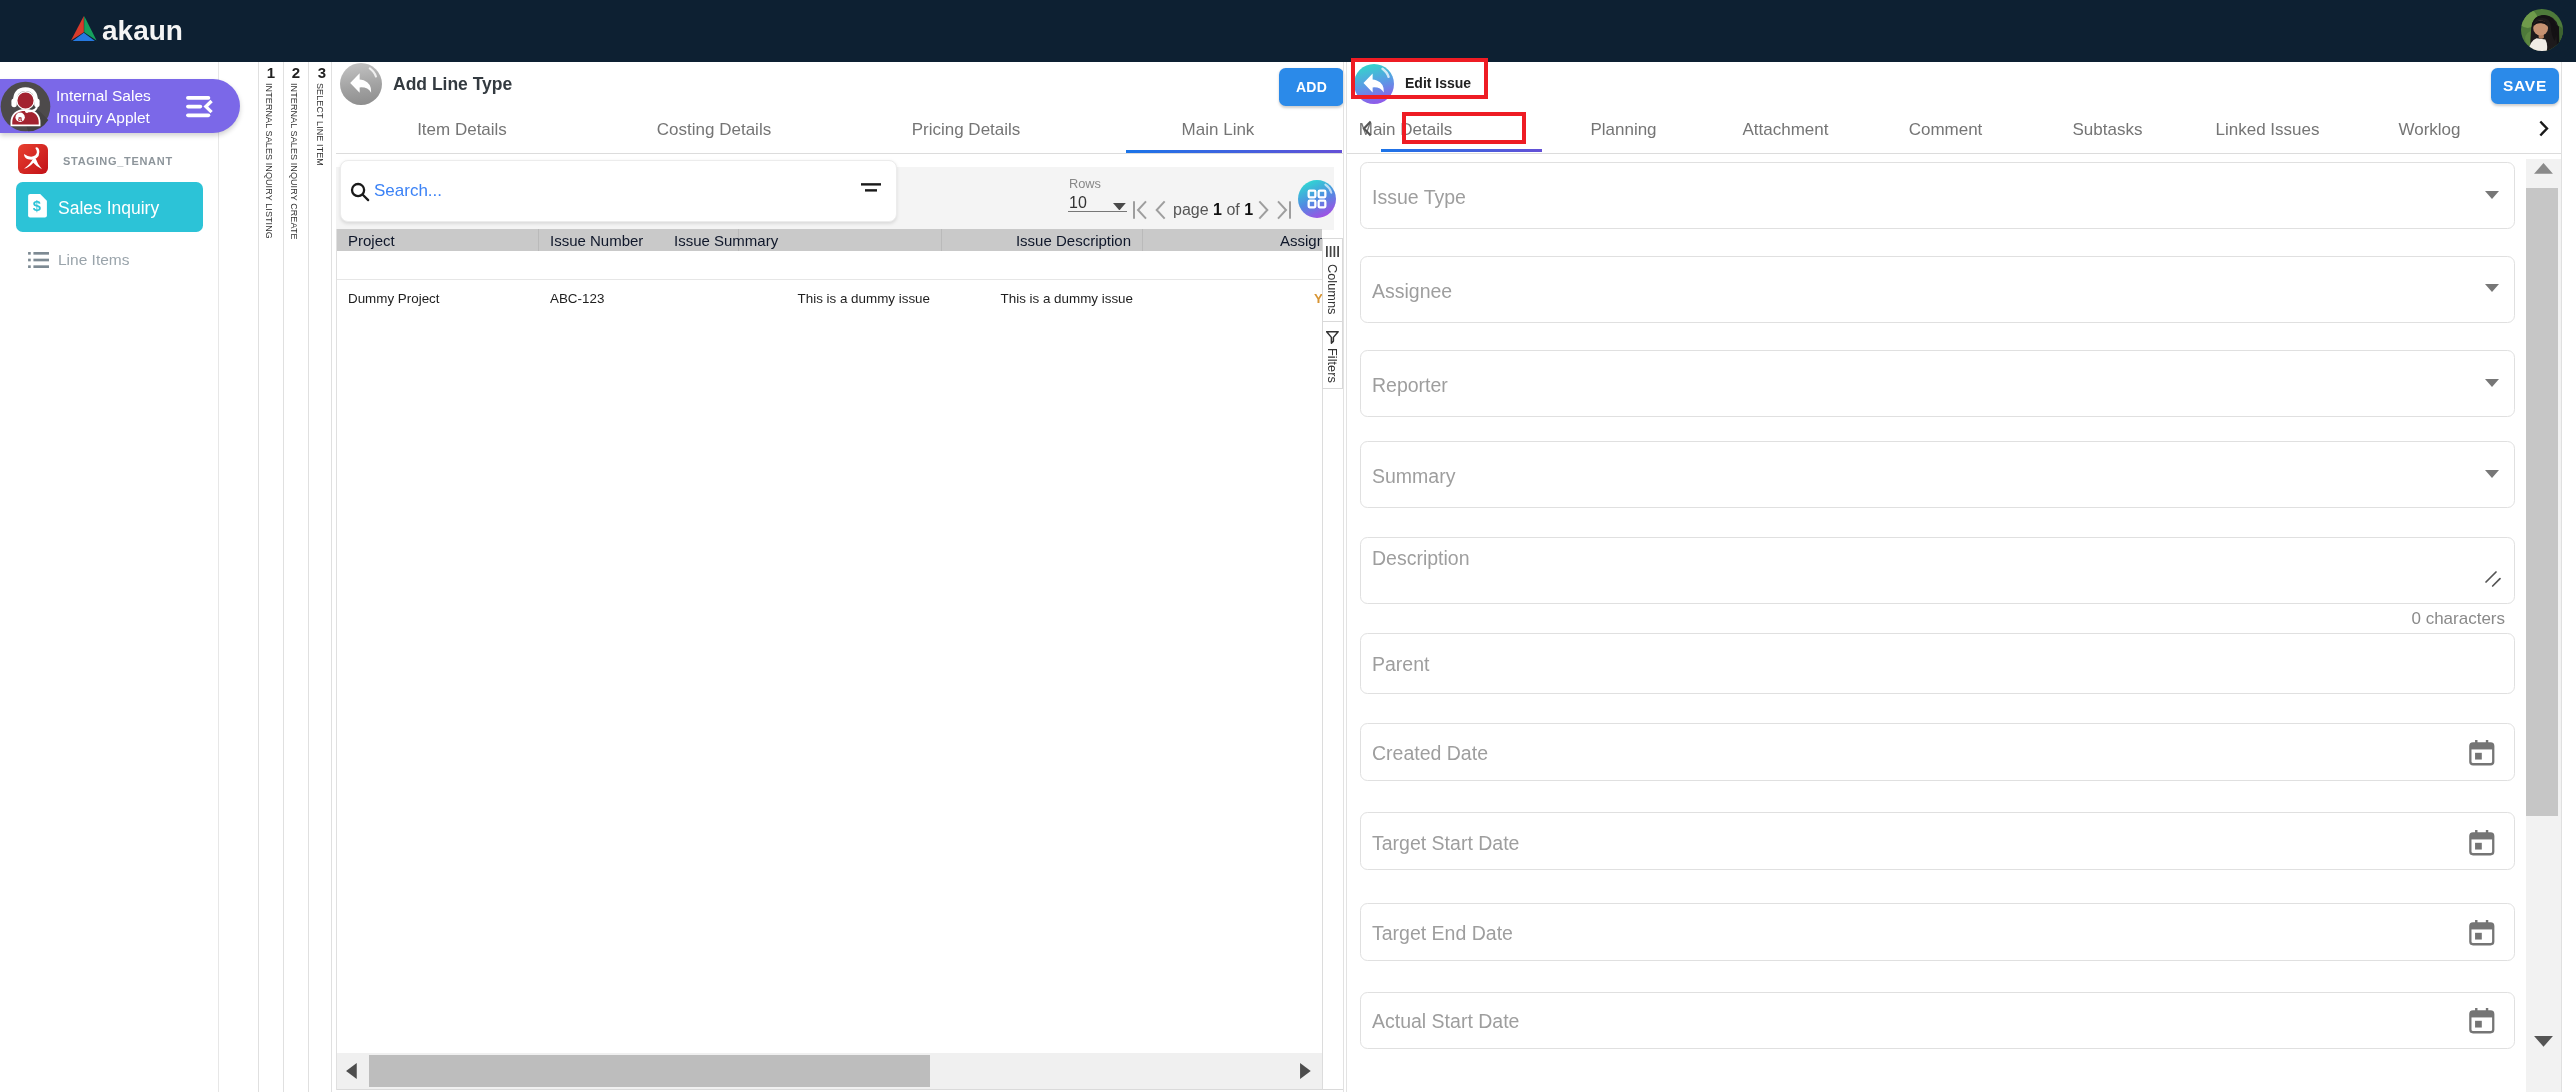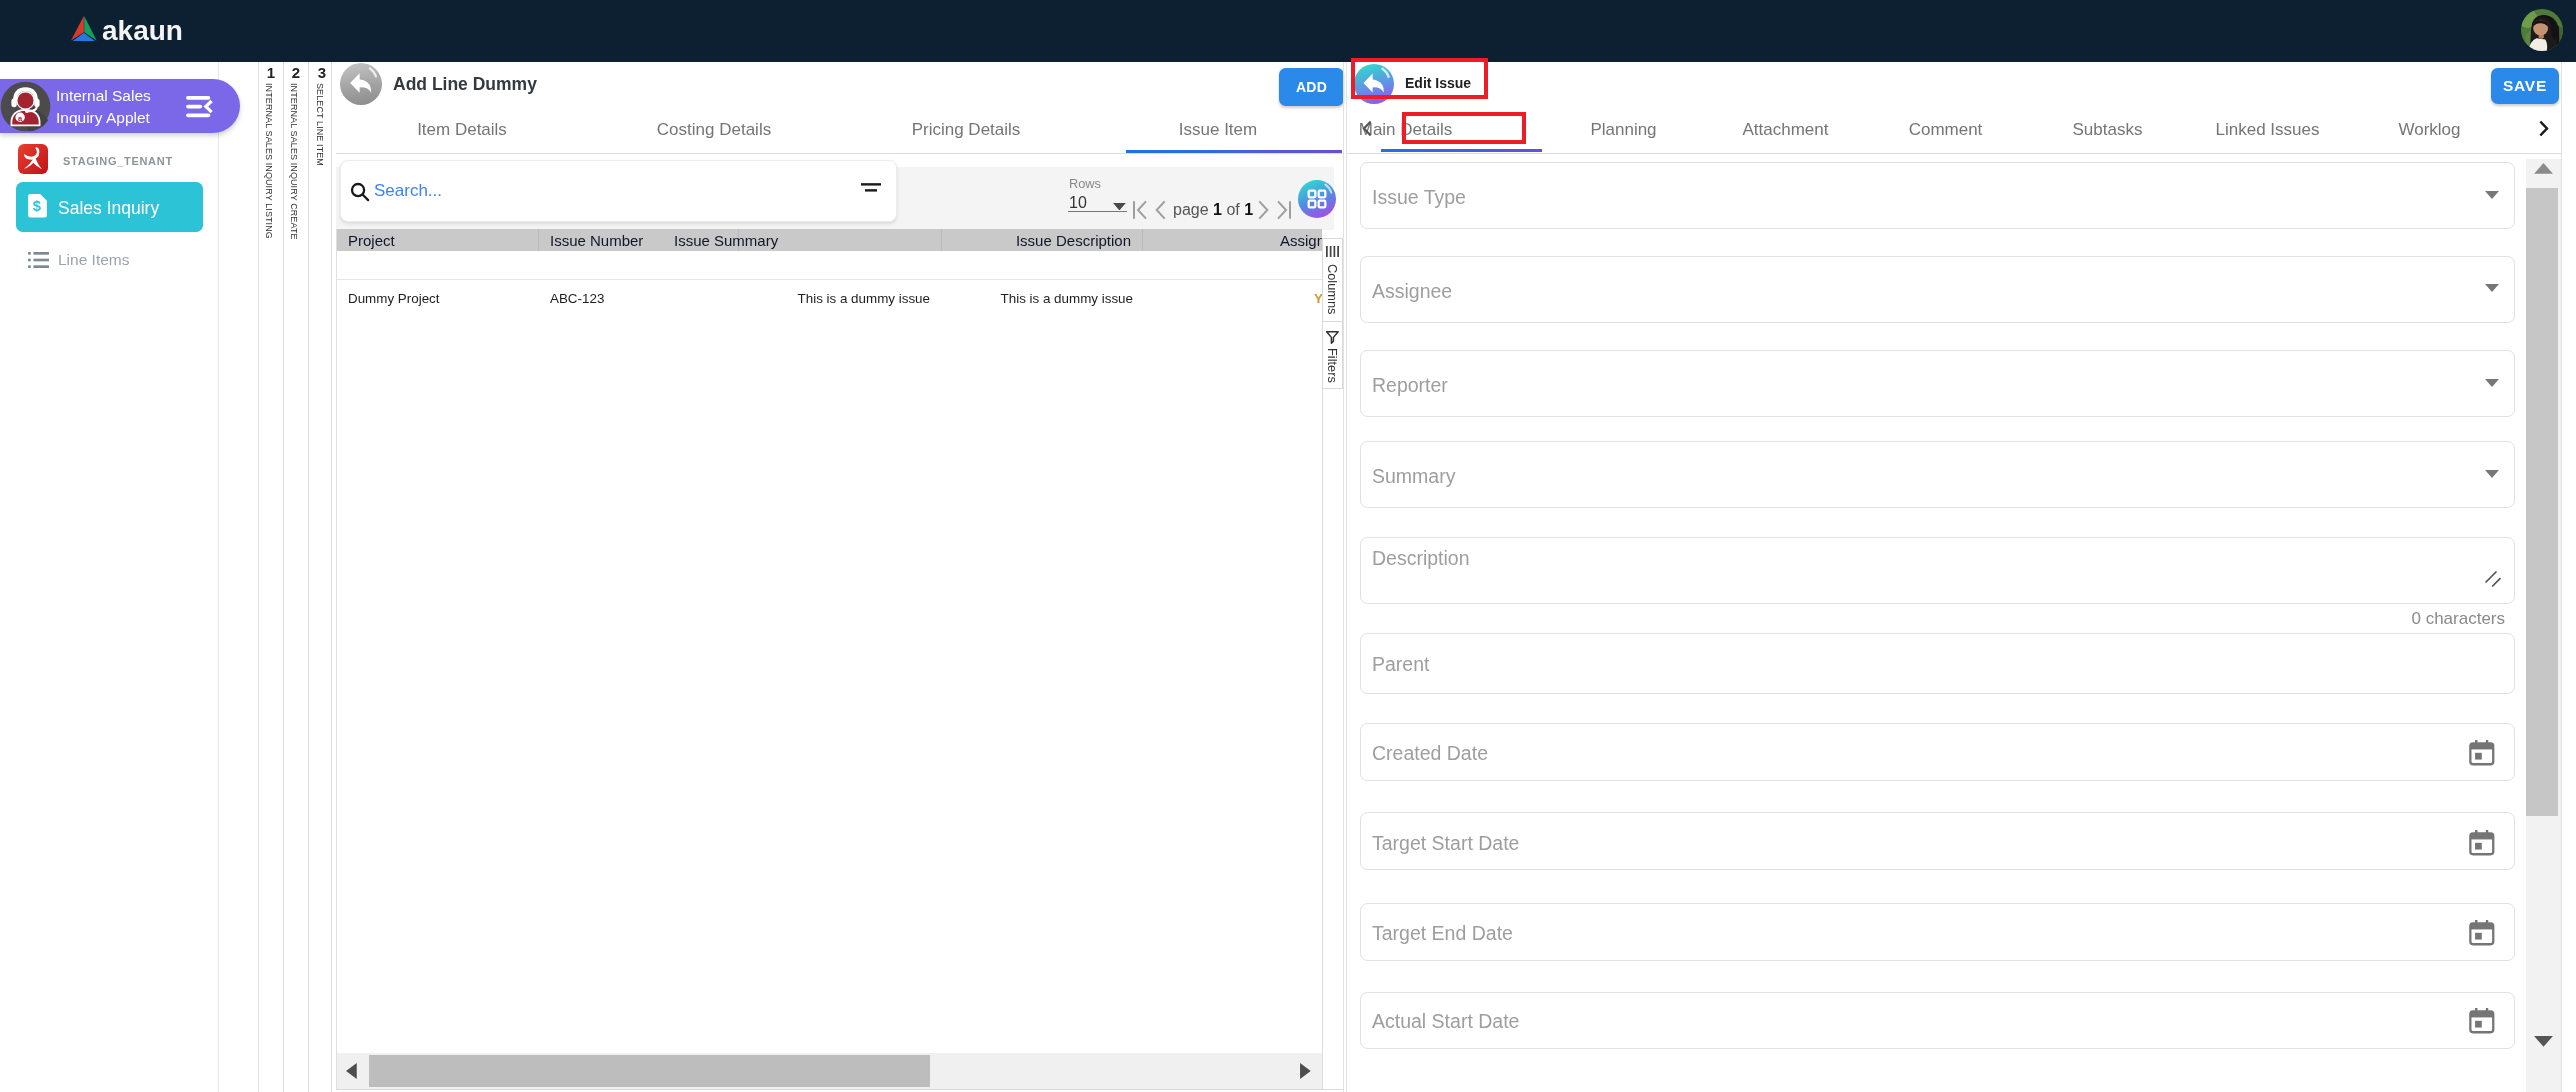--- a/index.html
+++ b/index.html
@@ -165,26 +165,26 @@
         <linearGradient id="bg1" x1="0.4" y1="0" x2="0.55" y2="1">
           <stop offset="0" stop-color="#c2c2c2"></stop>
           <stop offset="0.55" stop-color="#a3a3a3"></stop>
           <stop offset="1" stop-color="#8e8e8e"></stop>
         </linearGradient>
       </defs>
     <circle cx="31" cy="31" r="31" fill="url(#bg1)"></circle>
     <path d="M44 8 Q51 13 53 20" fill="none" stroke="rgba(255,255,255,0.8)" stroke-width="3.2" stroke-linecap="round"></path>
     <path d="M29 15 L15 29.5 L29 44 L29 36 Q41 35 46 44 Q47 30 35 25.5 Q31.5 24.3 29 24.3 Z" fill="#fff"></path>
   </svg>
-  <div class="abs" id="mtitle">Add Line Dummy</div>
+  <div class="abs" id="mtitle">Add Line Type</div>
   <div class="abs" id="addbtn">ADD</div>
   <div class="abs tabtxt" style="left:336px">Item Details</div>
   <div class="abs tabtxt" style="left:588px">Costing Details</div>
   <div class="abs tabtxt" style="left:840px">Pricing Details</div>
-  <div class="abs tabtxt" style="left:1092px">Issue Item</div>
+  <div class="abs tabtxt" style="left:1092px">Main Link</div>
   <div class="abs" id="mtabline"></div>
   <div class="abs" id="munder"></div>
 
   <div class="abs" id="toolband"></div>
   <div class="abs" id="searchbox"></div>
   <svg class="abs" style="left:350px;top:182px" width="19.5" height="19.5" viewBox="0 0 29 29">
     <circle cx="12" cy="12" r="9" fill="none" stroke="#1a1a1a" stroke-width="3.4"></circle>
     <line x1="19" y1="19" x2="27" y2="27" stroke="#1a1a1a" stroke-width="3.4" stroke-linecap="round"></line>
   </svg>
   <div class="abs" id="searchtxt">Search...</div>

